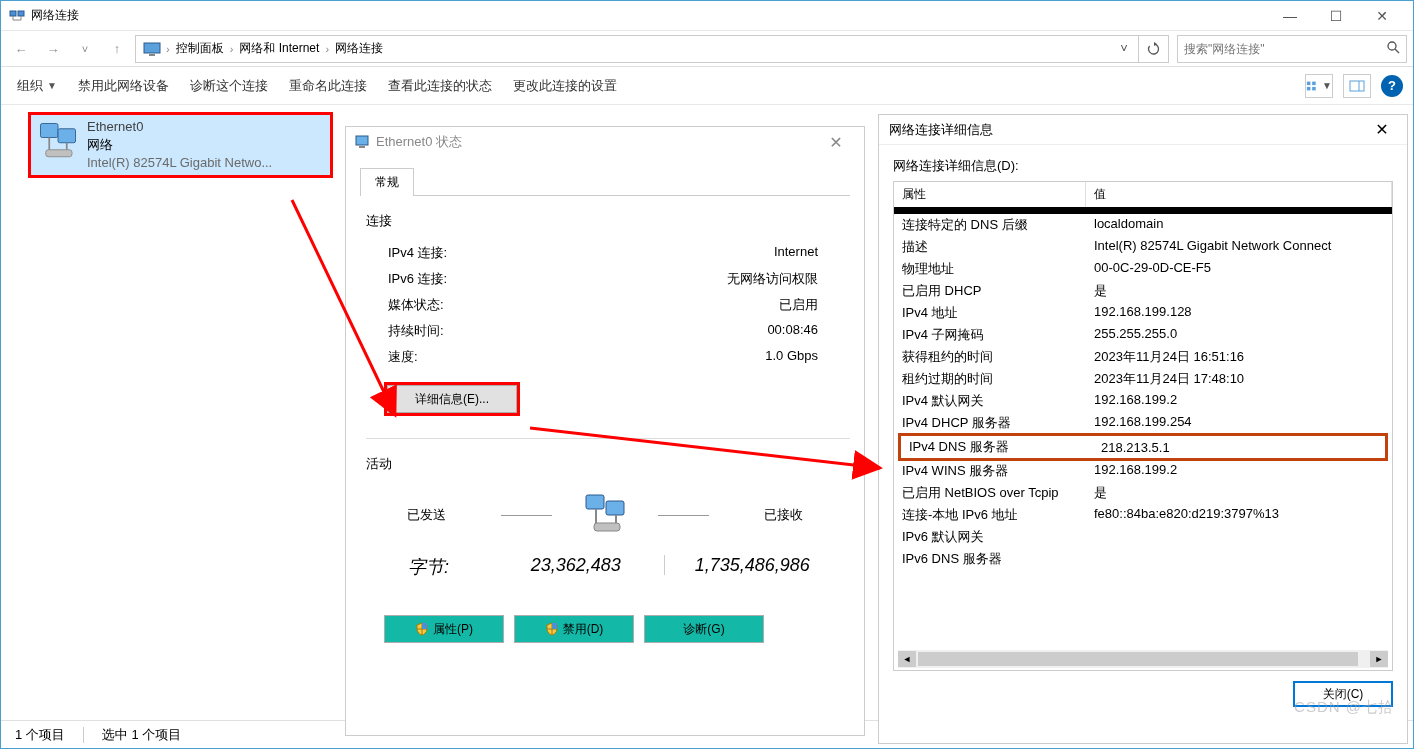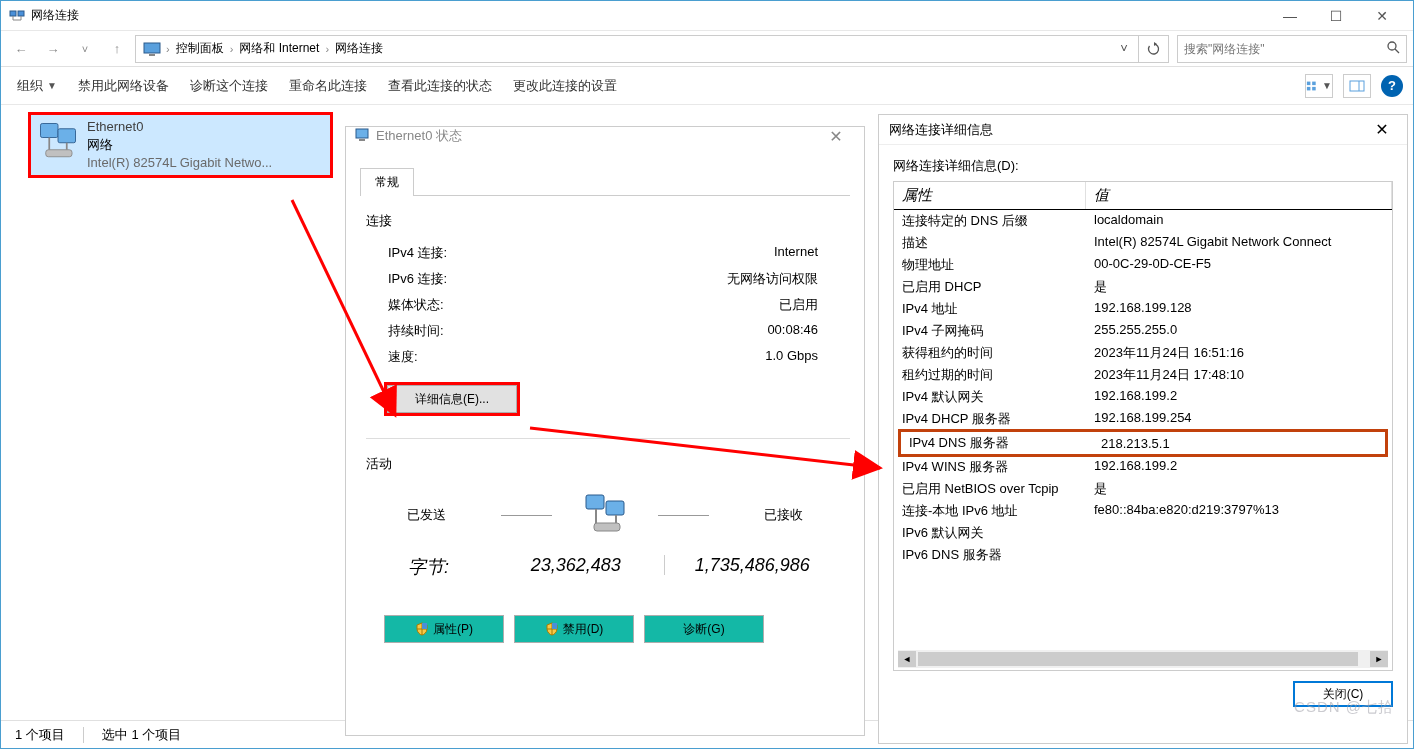--- a/index.html
+++ b/index.html
@@ -38,21 +38,21 @@
 .content { position: relative; height: calc(100% - 30px - 36px - 38px - 28px); background: #fff; }
 .adapter-item { position: absolute; left: 27px; top: 7px; width: 305px; height: 66px; border: 3px solid #ff0000; background: #cce8ff; display: flex; padding: 3px 6px; }
 .adapter-item .aicon { width: 42px; height: 42px; margin-right: 8px; margin-top: 2px; }
 .adapter-item .atext { display: flex; flex-direction: column; font-size: 13px; line-height: 18px; }
 .adapter-item .aname { color: #404040; }
 .adapter-item .anet { color: #000; }
 .adapter-item .adesc { color: #6a6a6a; white-space: nowrap; overflow: hidden; text-overflow: ellipsis; max-width: 240px; }
 
 
 .status-dialog { position: absolute; left: 345px; top: 126px; width: 520px; height: 610px; background: #fff; border: 1px solid #ccc; }
-.status-titlebar { height: 30px; display: flex; align-items: flex-start; padding: 0 8px; }
+.status-titlebar { height: 30px; display: flex; align-items: center; padding: 0 8px; }
 .status-titlebar .sicon2 { width: 16px; height: 16px; margin-right: 6px; }
 .status-titlebar .stitle { flex: 1; color: #888; font-size: 13px; }
 .status-titlebar .sclose { width: 40px; text-align: center; color: #888; font-size: 16px; }
 .status-body { padding: 10px 14px; }
 .tab-strip { display: flex; border-bottom: 1px solid #ccc; }
 .tab { padding: 5px 14px; border: 1px solid #ccc; border-bottom: none; background: #fff; font-size: 12px; position: relative; top: 1px; }
 .section-label { margin: 16px 0 10px 6px; font-size: 13px; }
 .conn-row { display: flex; padding: 4px 0 4px 28px; font-size: 13px; }
 .conn-row .label { width: 170px; }
 .conn-row .value { flex: 1; text-align: right; padding-right: 32px; }
@@ -74,21 +74,21 @@
 .shield { width: 14px; height: 14px; }
 
 
 .details-dialog { position: absolute; left: 878px; top: 114px; width: 530px; height: 630px; background: #fff; border: 1px solid #ccc; }
 .details-titlebar { height: 30px; display: flex; align-items: center; padding: 0 10px; font-size: 13px; border-bottom: 1px solid #eee; }
 .details-titlebar .dtitle { flex: 1; }
 .details-titlebar .dclose { width: 30px; text-align: center; font-size: 16px; }
 .details-body { padding: 12px 14px; }
 .details-label { font-size: 13px; margin-bottom: 6px; }
 .details-grid { border: 1px solid #ccc; height: 490px; overflow: hidden; position: relative; }
-.grid-header { display: flex; background: #fff; border-bottom: 1px solid #000000; font-size: 15px; font-style: italic; }
+.grid-header { display: flex; background: #fff; border-bottom: 7px solid #000000; font-size: 12px; }
 .grid-header .col { padding: 4px 8px; border-right: 1px solid #e0e0e0; }
 .col-prop { width: 192px; }
 .col-val { flex: 1; }
 .grid-body { font-size: 13px; }
 .grid-row { display: flex; }
 .grid-row .col { padding: 2px 8px; }
 .grid-row .col-prop { width: 192px; }
 .highlight-row { border: 3px solid #c2410c; margin: -1px 4px; align-items: center; }
 .grid-scrollbar { position: absolute; bottom: 2px; left: 4px; right: 4px; height: 18px; background: #f0f0f0; display: flex; align-items: center; }
 .grid-scrollbar .sbtn { width: 18px; height: 16px; background: #ccc; display: flex; align-items: center; justify-content: center; font-size: 9px; }

